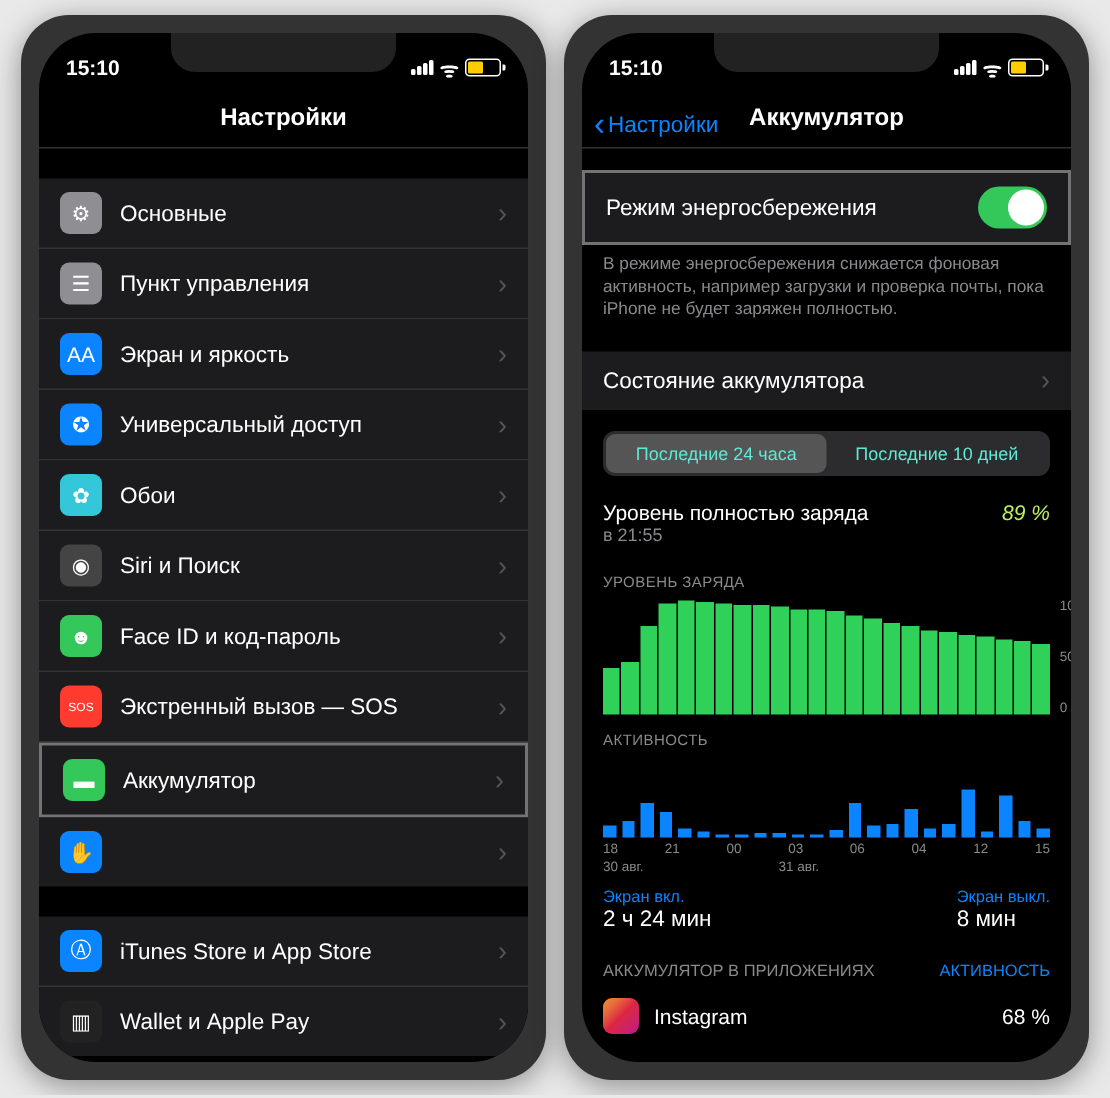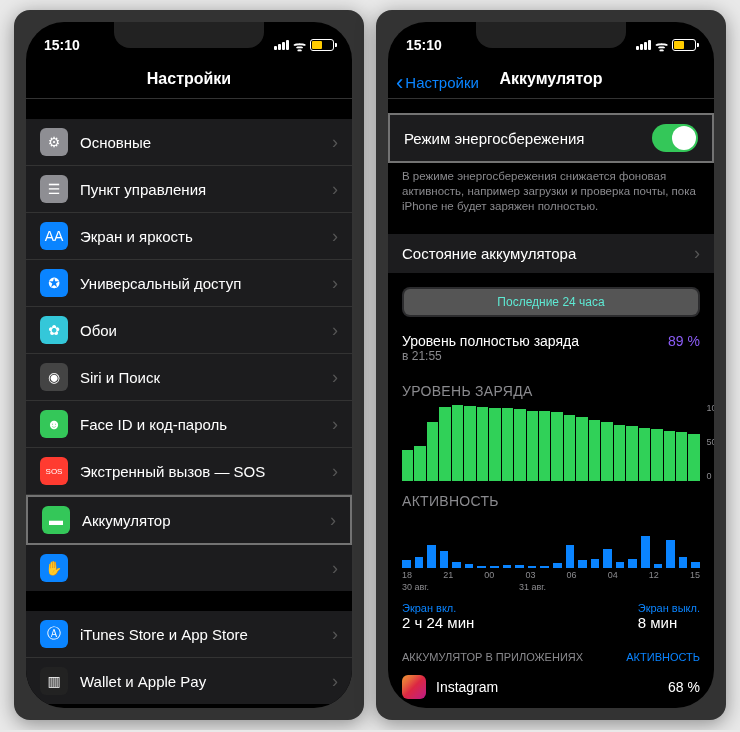--- a/index.html
+++ b/index.html
@@ -1,17 +1,17 @@
 <!DOCTYPE html>
 <html><head>
 <meta charset="utf-8">
 <style>
   * { box-sizing: border-box; margin: 0; padding: 0; font-family: -apple-system, "Helvetica Neue", Arial, sans-serif; }
   body { background: #e9e9e9; display: flex; justify-content: center; align-items: center; padding: 10px; gap: 12px; }
-  .phone { width: 350px; height: 710px; background: #333; border-radius: 16px; padding: 12px; box-shadow: 0 4px 20px rgba(0,0,0,0.4); position: relative; }
+  .phone { width: 350px; height: 710px; background: #333; border-radius: 32px; padding: 12px; box-shadow: 0 4px 20px rgba(0,0,0,0.4); position: relative; }
   .screen { width: 100%; height: 100%; background: #000; border-radius: 38px; overflow: hidden; position: relative; color: #fff; }
   .notch { position: absolute; top: 0; left: 50%; transform: translateX(-50%); width: 150px; height: 26px; background: #222; border-radius: 0 0 16px 16px; z-index: 10; }
   .statusbar { display: flex; justify-content: space-between; align-items: center; padding: 10px 18px 4px; font-size: 14px; font-weight: 600; height: 40px; }
   .statusbar .right { display: flex; align-items: center; gap: 4px; }
   .signal { display: flex; align-items: flex-end; gap: 1px; }
   .signal span { width: 3px; background: #fff; border-radius: 1px; }
   .signal span:nth-child(1){height:4px}.signal span:nth-child(2){height:6px}.signal span:nth-child(3){height:8px}.signal span:nth-child(4){height:10px}
   .wifi { font-size: 14px; }
   .battery { width: 24px; height: 12px; border: 1.5px solid #fff; border-radius: 3px; position: relative; }
   .battery::after { content:""; position:absolute; right:-4px; top:3px; width:2px; height:4px; background:#fff; border-radius:0 1px 1px 0; }
@@ -29,22 +29,22 @@
   .highlight { border: 2px solid #737373; }
   .section-note { font-size: 11.5px; color: #8a8a8e; padding: 6px 14px 0; line-height: 1.3; }
   .toggle { margin-left: auto; width: 46px; height: 28px; background: #34c759; border-radius: 14px; position: relative; }
   .toggle .knob { position: absolute; right: 2px; top: 2px; width: 24px; height: 24px; background: #fff; border-radius: 50%; }
   .segmented { display: flex; background: #2c2c2e; border-radius: 8px; margin: 14px 14px 8px; padding: 2px; }
   .segmented div { flex: 1; text-align: center; padding: 6px 0; font-size: 12px; border-radius: 6px; color: #5eead4; }
   .segmented .active { background: #555; }
   .stat-row { display: flex; justify-content: space-between; padding: 8px 14px; font-size: 14px; }
   .stat-row .label { color: #fff; }
   .stat-row .sub { color: #8a8a8e; font-size: 12px; }
-  .stat-row .val { color: #8b5cf6; }
-  .section-header { font-size: 14px; color: #8a8a8e; padding: 12px 14px 4px; letter-spacing: 0.3px; }
+  .stat-row .val { color: #bef264; font-style: italic; }
+  .section-header { font-size: 10px; color: #8a8a8e; padding: 12px 14px 4px; letter-spacing: 0.3px; }
   .chart-area { height: 78px; margin: 0 14px; position: relative; }
   .bar-chart { display: flex; align-items: flex-end; height: 100%; gap: 1px; }
   .bar-chart .bar { flex: 1; background: #30d158; }
   .activity-chart { display: flex; align-items: flex-end; height: 55px; margin: 0 14px; gap: 4px; }
   .activity-chart .abar { flex:1; background: #0a84ff; min-height:2px; }
   .tick-labels { display: flex; justify-content: space-between; margin: 2px 14px 0; font-size: 9px; color: #8a8a8e; text-align: center; }
   .y-ticks { position: absolute; right: -32px; top: 0; bottom: 0; display: flex; flex-direction: column; justify-content: space-between; font-size: 9px; color: #8a8a8e; }
   .bottom-stats { display: flex; justify-content: space-between; padding: 10px 14px; font-size: 12px; }
   .bottom-stats .col .lbl { color: #0a84ff; font-size: 11px; }
   .bottom-stats .col .v { color: #fff; font-size: 15px; }
@@ -179,20 +179,21 @@
 
       <div class="group">
         <div class="row">
           <span>Состояние аккумулятора</span>
           <span class="chev">›</span>
         </div>
       </div>
 
       <div class="segmented">
         <div class="active">Последние 24 часа</div>
+        <div>Последние 10 дней</div>
       </div>
 
       <div class="stat-row">
         <div>
           <div class="label">Уровень полностью заряда</div>
           <div class="sub"><span>в</span> <span>21:55</span></div>
         </div>
         <div class="val">89 %</div>
       </div>
 

